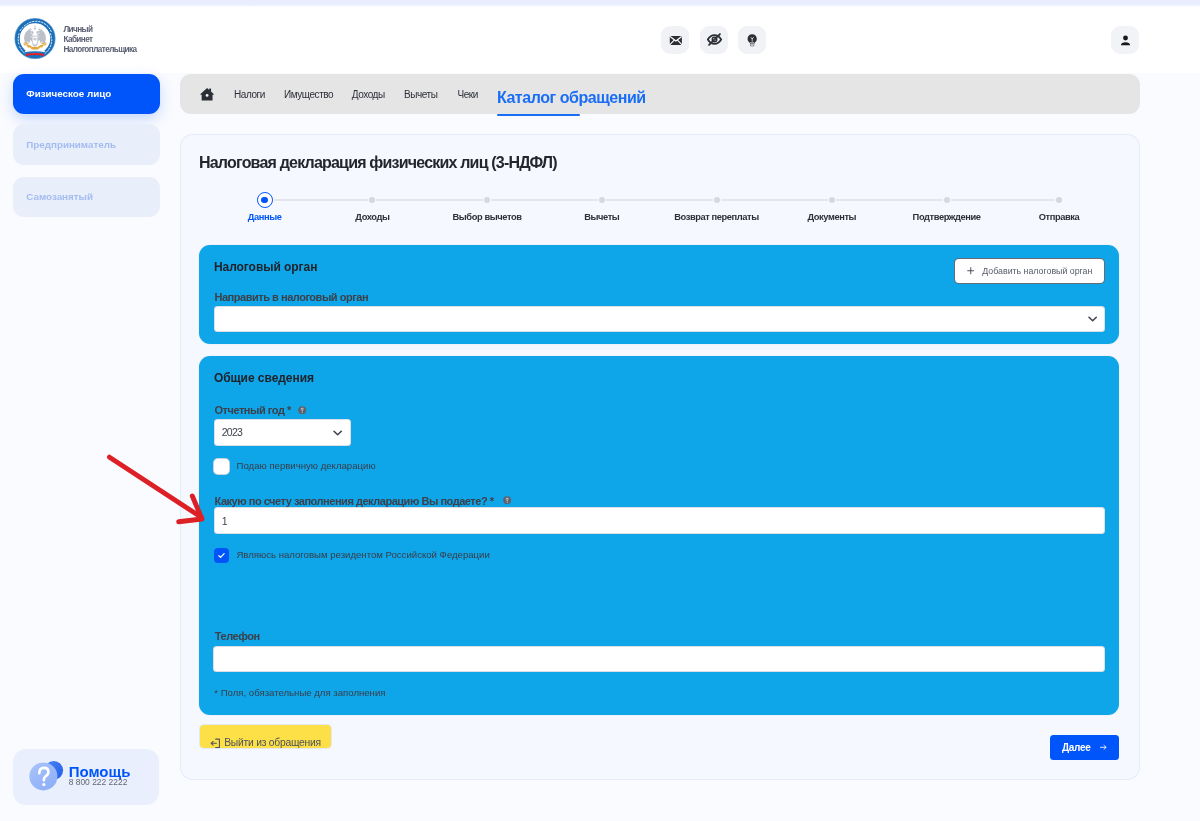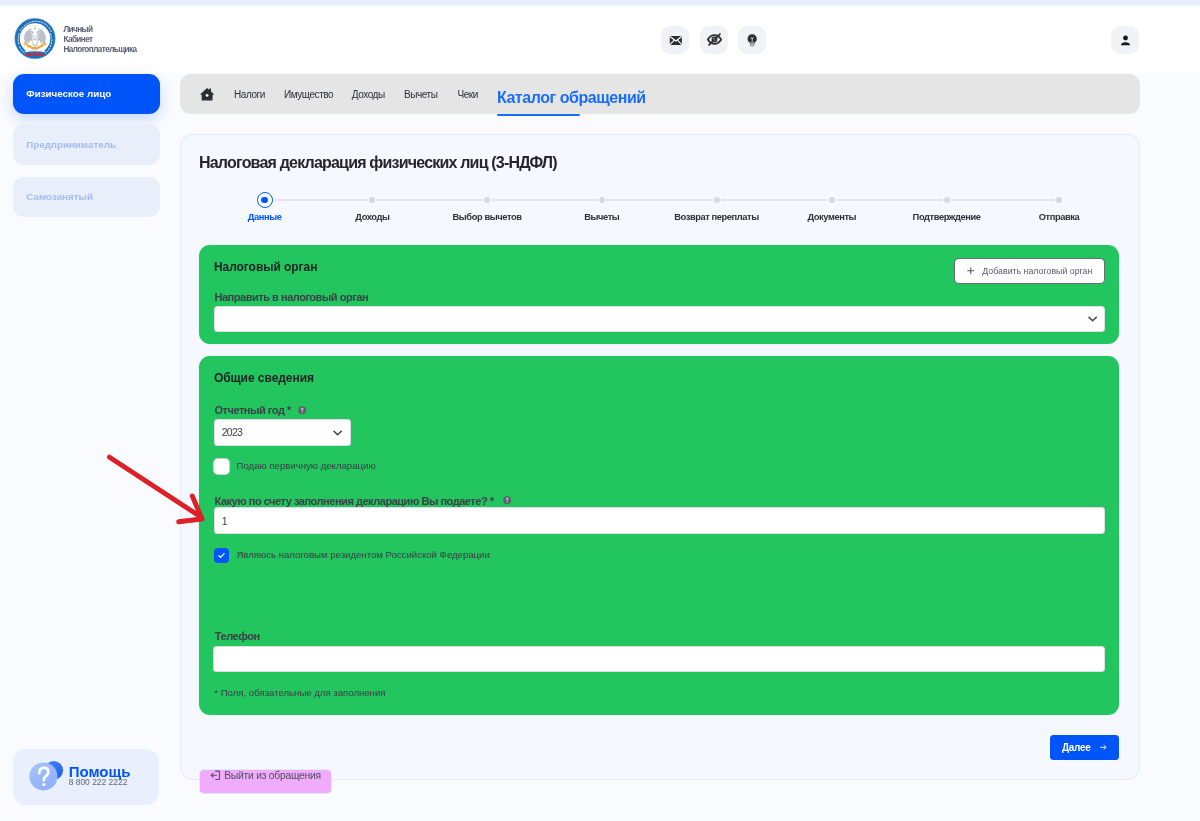--- a/index.html
+++ b/index.html
@@ -70,33 +70,33 @@
   .step.cur .dot { width:15.9px; height:15.9px; background:#fff; border:1.9px solid #0055fa; top:-5px;
                    margin-left:-7.95px; }
   .step.cur .dot::after { content:''; position:absolute; left:50%; top:50%; width:6.9px; height:6.9px;
                           margin-left:-3.45px; margin-top:-3.45px; border-radius:50%; background:#0055fa; }
   .step .lbl { position:absolute; left:50%; top:15.3px; transform:translateX(-50%); font-size:9.3px; letter-spacing:-0.4px;
                color:#2d3038; white-space:nowrap; font-weight:700; }
   .step.cur .lbl { color:#0055fa; }
   .track { position:absolute; height:1.4px; background:#e3e6ed; top:2.3px; }
 
   
-  .card { position:absolute; background:#22c55e; border-radius:11px; box-shadow:0 0 0 1px #f0f2f7;text-decoration:underline; }
+  .card { position:absolute; background:#0ea5e9; border-radius:11px; box-shadow:0 0 0 1px #f0f2f7;text-decoration:underline; }
   .card-title { font-size:12px; font-weight:700; color:#1f2127; letter-spacing:-0.05px; }
   .flabel { font-size:11px; letter-spacing:-0.47px; font-weight:700; color:#3d4049; }
   .finput { background:#fff; box-shadow:0 0 0 1px #dcdfe6; border-radius:2.5px;text-align:right; }
 
   .btn-outline { box-shadow:0 0 0 1px #656b78; border-radius:4px; background:#fff;
                  font-size:8.8px; color:#565c69; display:flex; align-items:center; justify-content:center; }
 
   .info { box-shadow:0 0 0 1px #c5d8fa; background:#fff; border-radius:4px; }
 
   
-  .exitbtn { position:absolute; left:200.2px; top:770px; width:131.3px; height:23.4px;
-             box-shadow:0 0 0 1px #e4e8f0; background:#f0abfc; border-radius:4px; display:flex; align-items:flex-start; }
+  .exitbtn { position:absolute; left:200.2px; top:725px; width:131.3px; height:23.4px;
+             box-shadow:0 0 0 1px #e4e8f0; background:#fde047; border-radius:4px; display:flex; align-items:flex-end; }
   .nextbtn { position:absolute; left:1050.1px; top:735.4px; width:69px; height:24.2px; background:#0055fa;
              border-radius:3.5px; display:flex; align-items:center; justify-content:center; }
 
   .arrow-anno { position:absolute; left:0; top:0; width:1200px; height:821px; pointer-events:none; }
 </style>
 </head>
 <body>
 
 <div class="page">
   <div class="topband"></div>

